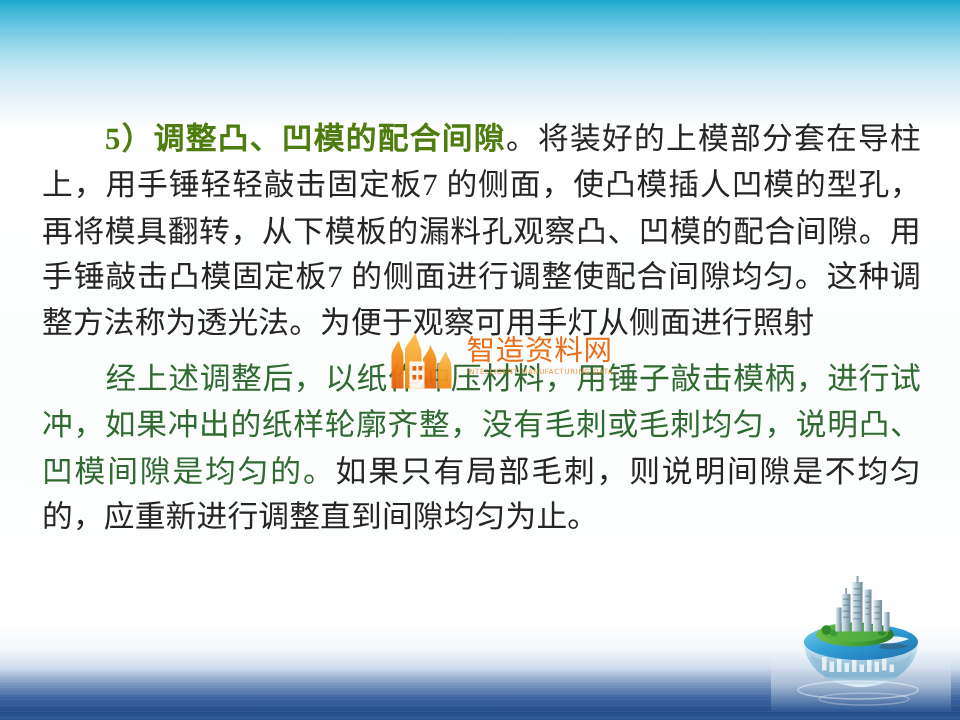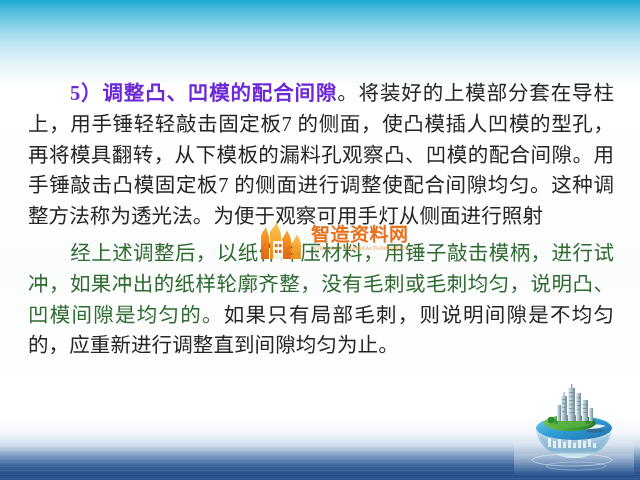--- a/index.html
+++ b/index.html
@@ -87,21 +87,21 @@
     letter-spacing: 0.1px;
   }
   .para + .para {
     margin-top: 6px;
   }
   .indent {
     display: inline-block;
     width: 2.05em;
   }
   .hl {
-    color: #6d28d9;
+    color: #4d7c0f;
     font-weight: bold;
   }
   .green {
     color: #2f6b30;
   }
   .tail-black {
     color: #252525;
   }
 
   
@@ -123,21 +123,21 @@
   }
   .wm-text-wrap {
     display: flex;
     flex-direction: column;
     justify-content: center;
     padding-top: 3px;
   }
   .wm-title {
     font-family: "DejaVu Sans", "Liberation Sans", sans-serif;
     font-size: 19px;
-    font-weight: bold;
+    font-weight: normal;
     color: #e8680f;
     letter-spacing: 0.5px;
     line-height: 21px;
     white-space: nowrap;
   }
   .wm-sub {
     font-family: "DejaVu Sans", "Liberation Sans", sans-serif;
     font-size: 4.6px;
     color: #e8903f;
     letter-spacing: 0.45px;

